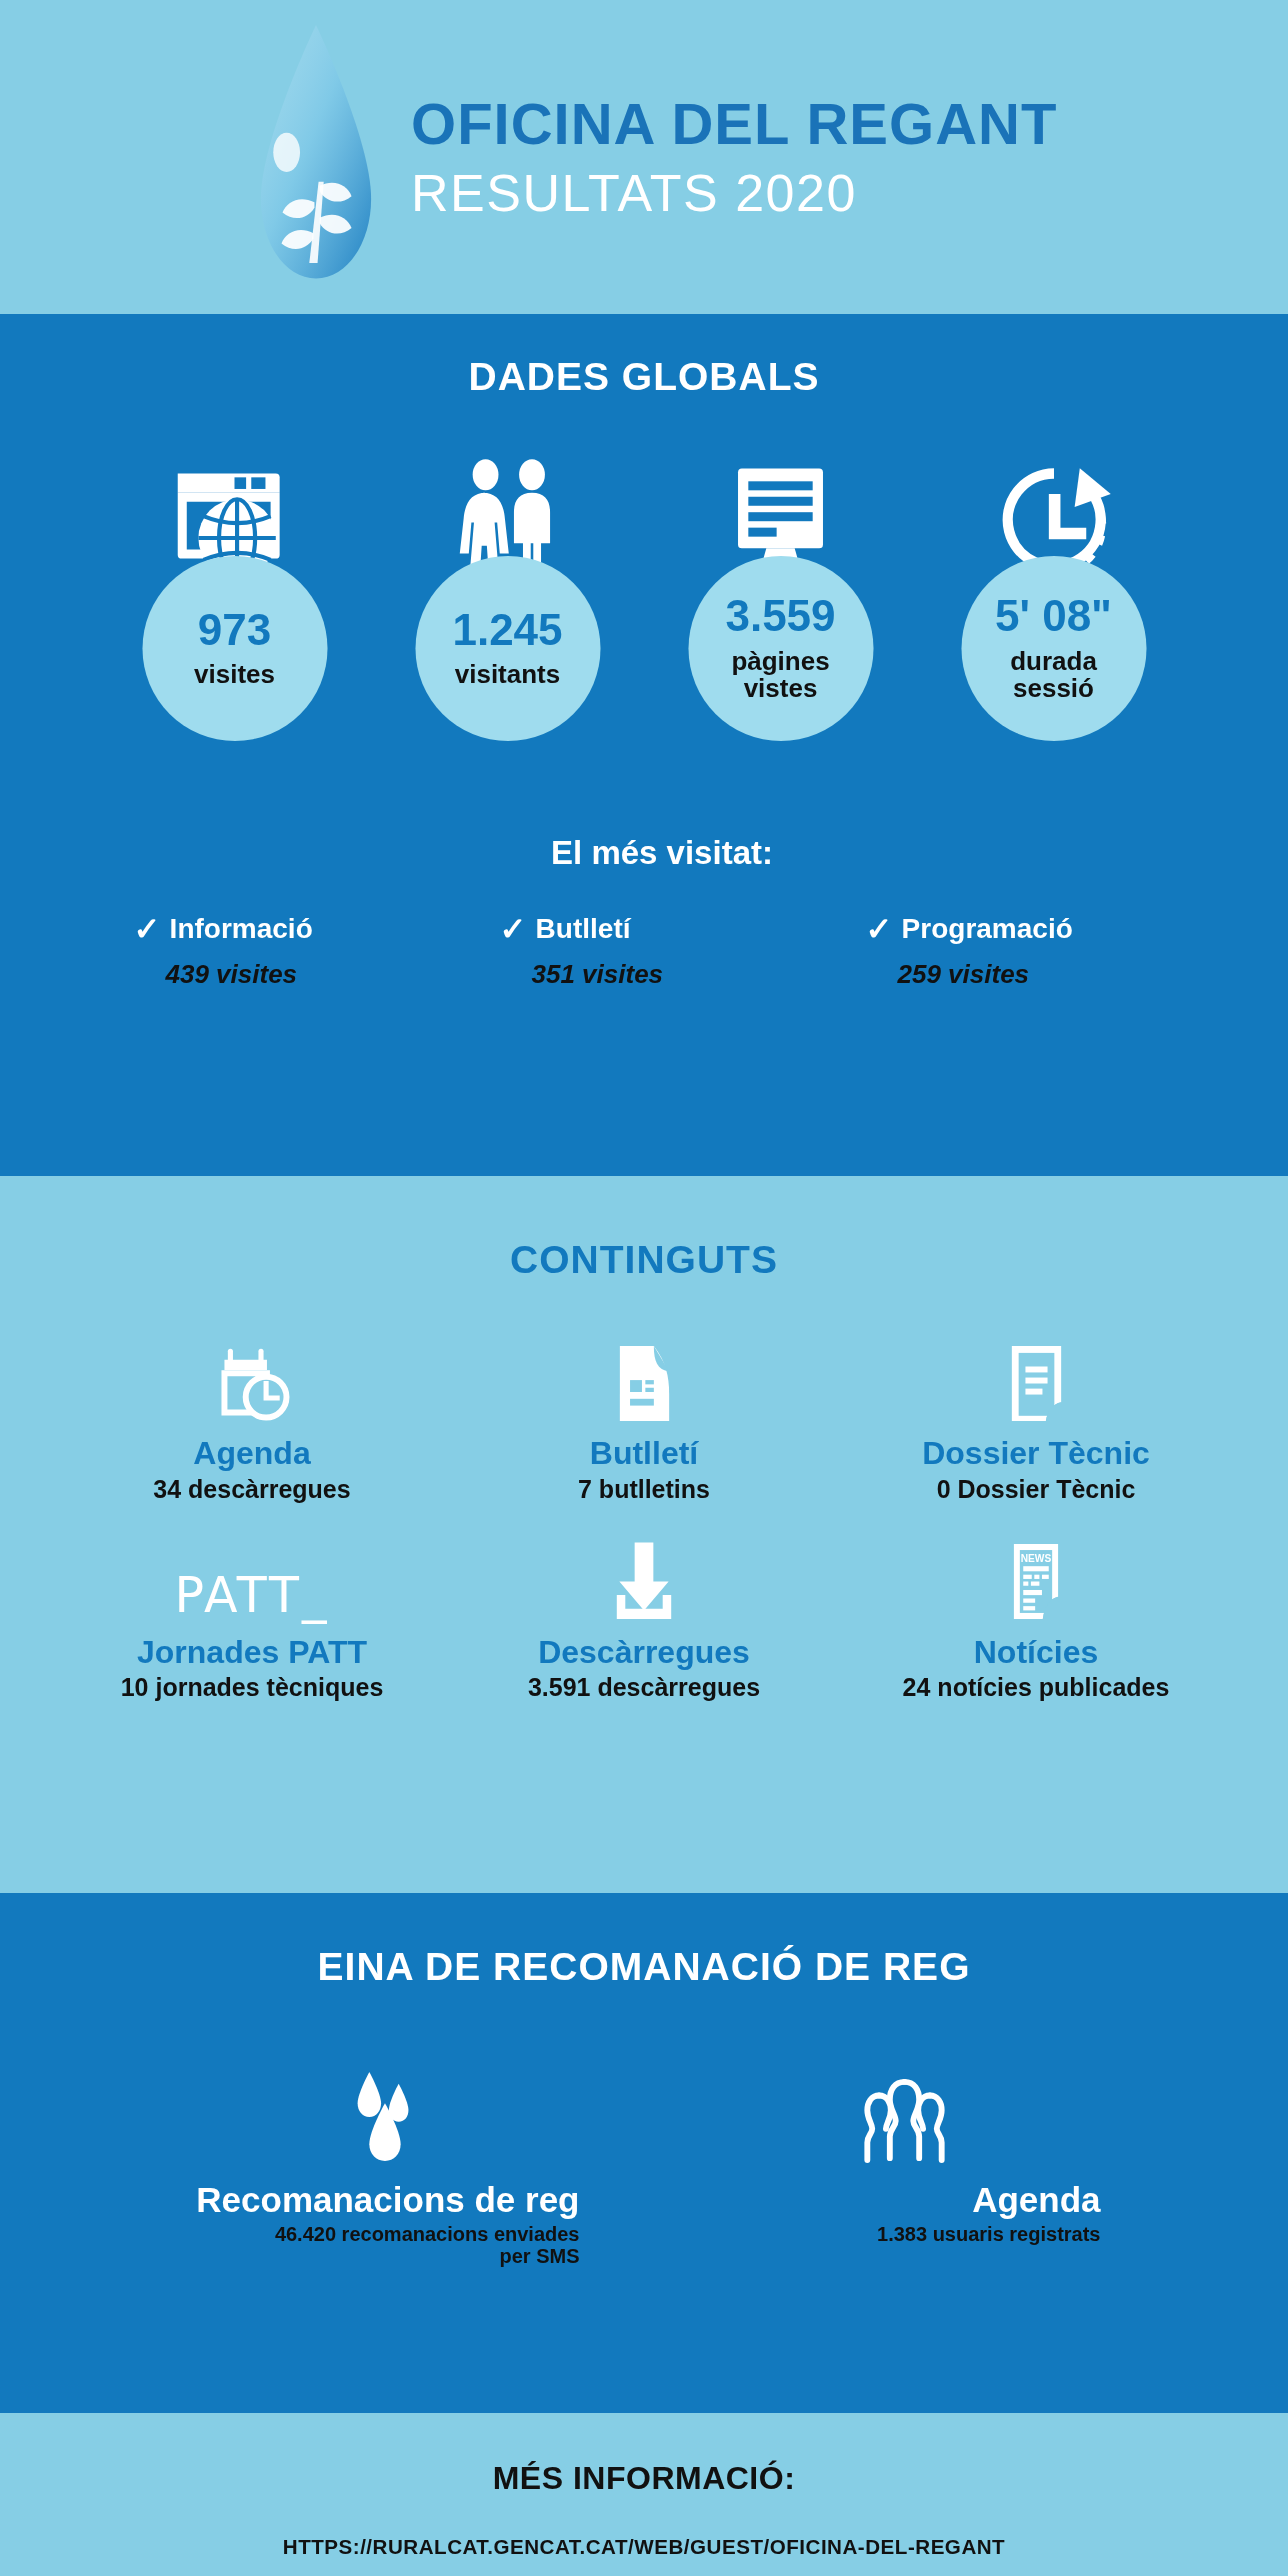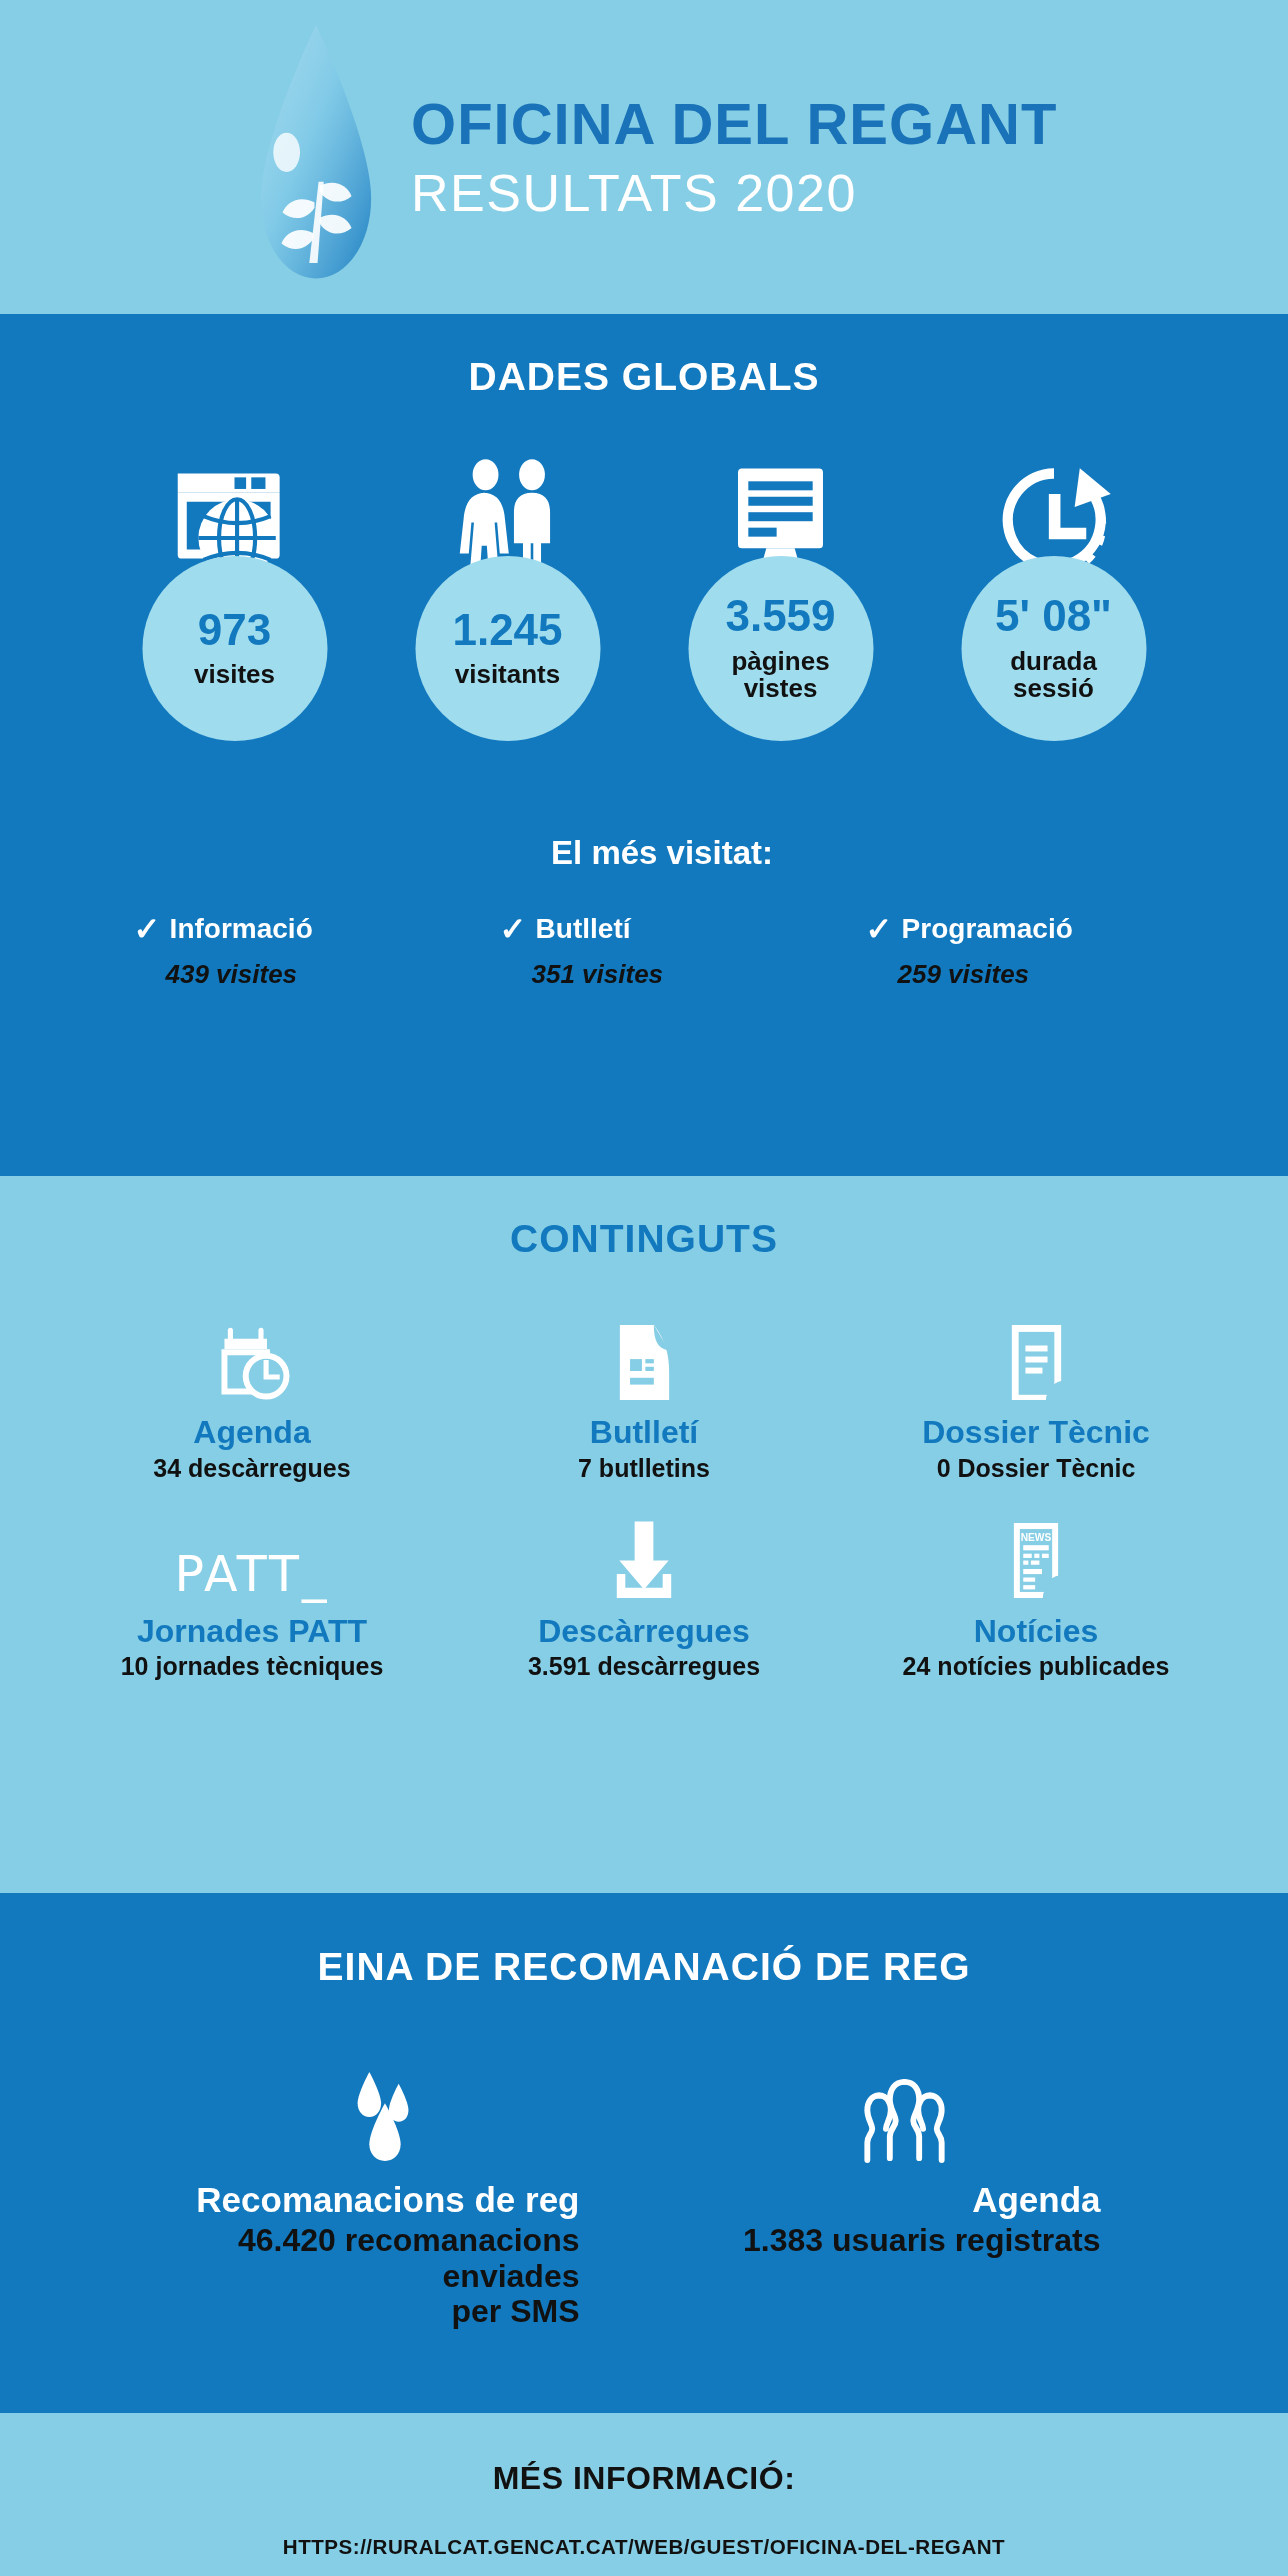--- a/index.html
+++ b/index.html
@@ -84,21 +84,21 @@
     margin-top:14.4px; margin-left:32px;
     color:#111111; font-weight:bold; font-size:26px;font-style:italic;
   }
 
   
   #continguts{ height:717px; position:relative; }
   .sec-title-blue{
     text-align:center; color:#1279be; font-weight:bold;
     font-size:39px; letter-spacing:1px;
   }
-  #continguts-title{ padding-top:41px; }
+  #continguts-title{ padding-top:62px; }
   .cgrid{
     display:flex; justify-content:center; gap:62px;
   }
   #cgrid1{ margin-top:46px; }
   #cgrid2{ margin-top:24px; }
   .citem{ width:330px; text-align:center; }
   .citem-icon{
     height:98px; display:flex; align-items:flex-end; justify-content:center;
   }
   .citem-title{
@@ -119,21 +119,21 @@
   #eina-title{ padding-top:52px; }
   #eina-row{
     display:flex; justify-content:center; gap:129px; margin-top:67px;
   }
   .eitem{ width:392px; text-align:right; }
   .eitem-icon{ height:108px; display:flex; align-items:flex-end; justify-content:center; }
   .eitem-title{
     margin-top:17.5px; font-size:35px; font-weight:bold; color:#ffffff; line-height:1.05;
   }
   .eitem-sub{
-    margin-top:5.2px; font-size:32px; font-weight:bold; color:#111111; line-height:1.1;
+    margin-top:5.2px; font-size:20px; font-weight:bold; color:#111111; line-height:1.1;
   }
 
   
   #footer{ height:855px; position:relative; }
   #footer-title{
     padding-top:47px; text-align:center;
     font-size:32px; font-weight:bold; color:#111111; letter-spacing:0.5px;
   }
   #footer-url{
     margin-top:38px; text-align:center;

